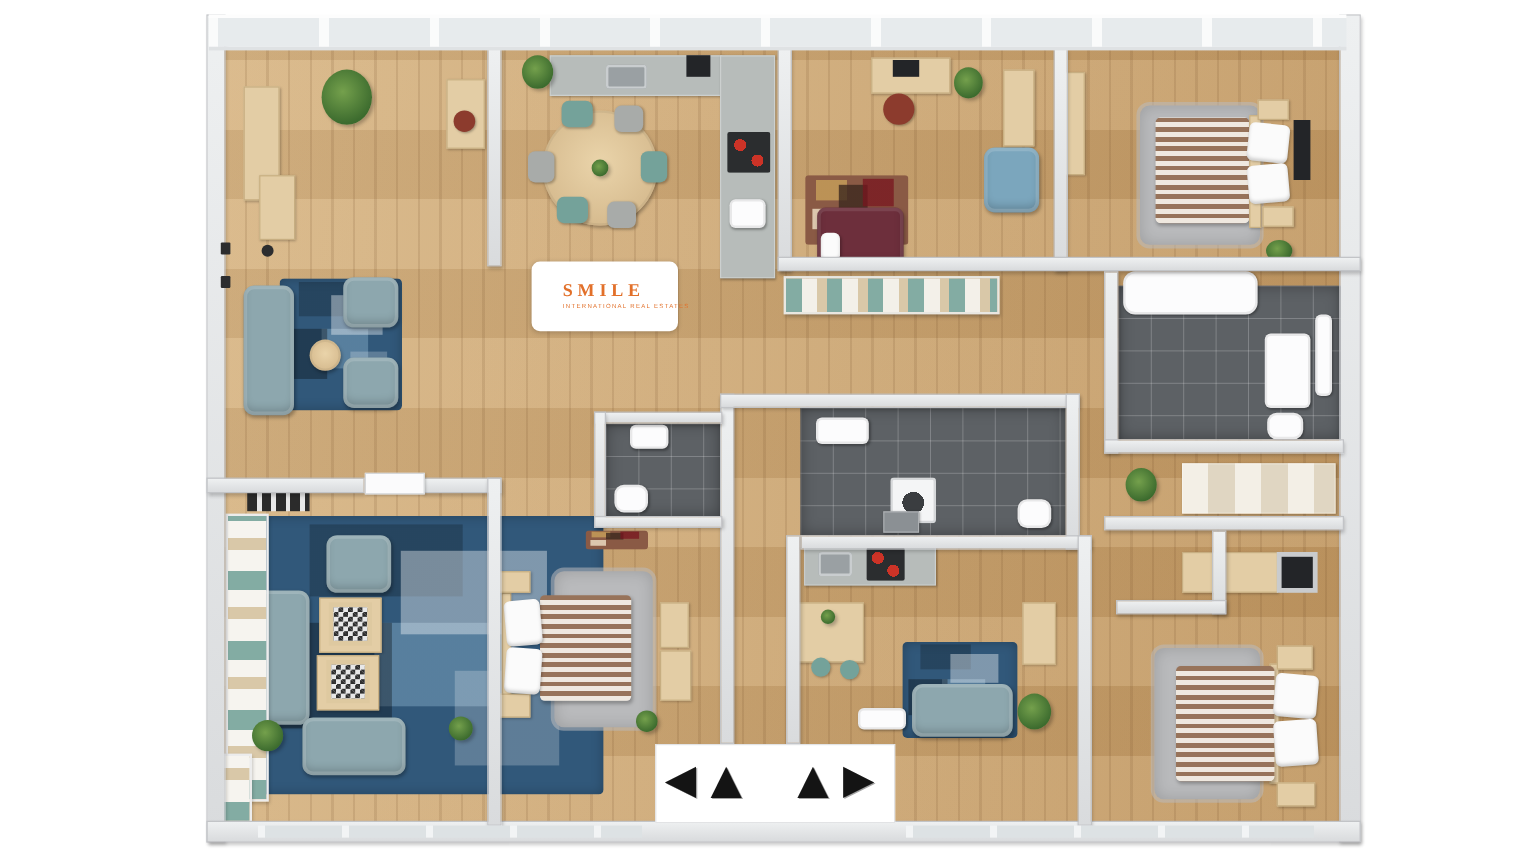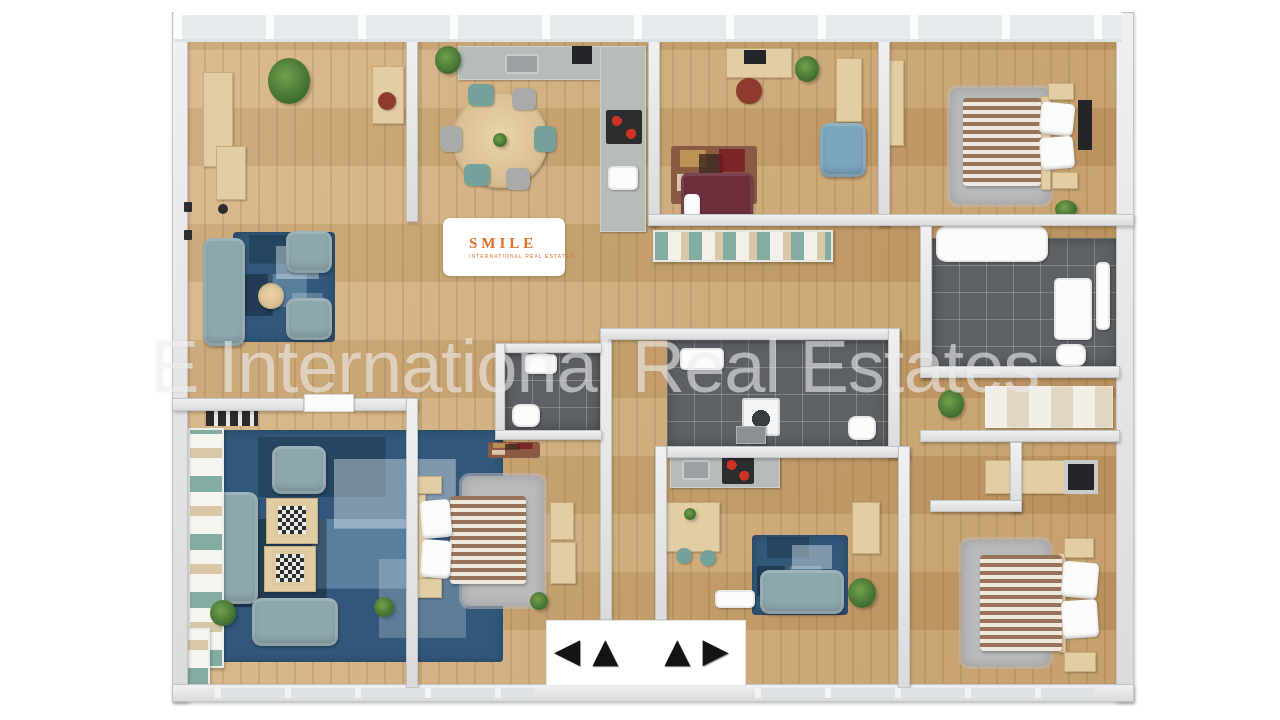--- a/index.html
+++ b/index.html
@@ -259,21 +259,20 @@
   <div class="abs woodf" style="left:1064px;top:652px;width:32px;height:20px"></div>
 
   <div id="landing" class="abs"></div>
   <div id="arrows" class="abs">
     <span class="arrow a1">◀</span>
     <span class="arrow a2">▲</span>
     <span class="arrow a3">▲</span>
     <span class="arrow a4">▶</span>
   </div>
 
-  <div id="watermark" class="abs">E International Real Estates</div>
 
   <div id="logo-card" class="abs">
     <svg width="34" height="32" viewBox="0 0 40 36">
       <rect x="28" y="4" width="5" height="9" fill="#e2702a"></rect>
       <polygon points="20,1 39,16 1,16" fill="#e2702a"></polygon>
       <rect x="6" y="15" width="28" height="19" rx="1" fill="#e2702a"></rect>
       <rect x="16" y="23" width="8" height="11" fill="#ffffff"></rect>
       <rect x="9" y="19" width="5" height="5" fill="#ffffff"></rect>
       <rect x="26" y="19" width="5" height="5" fill="#ffffff"></rect>
     </svg>

